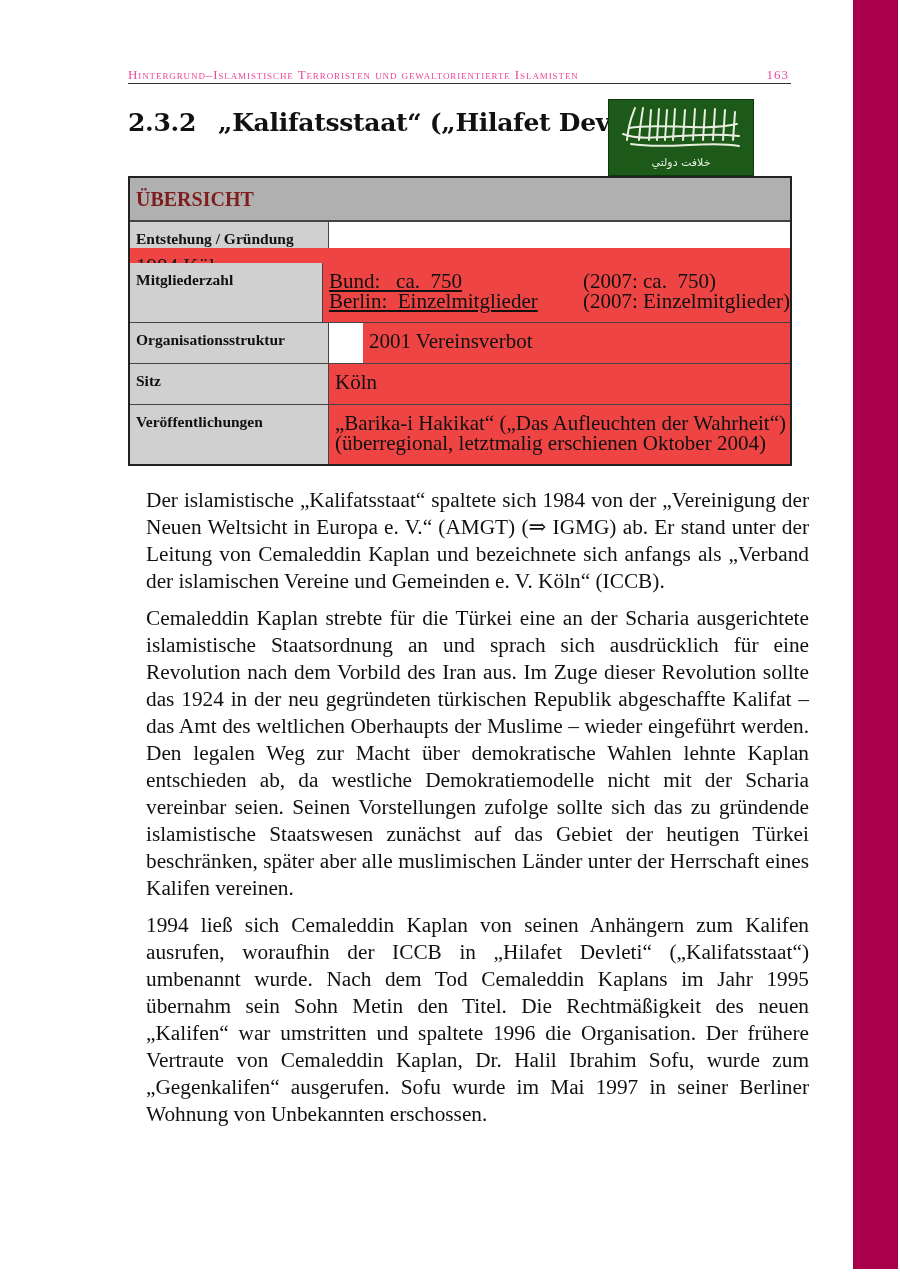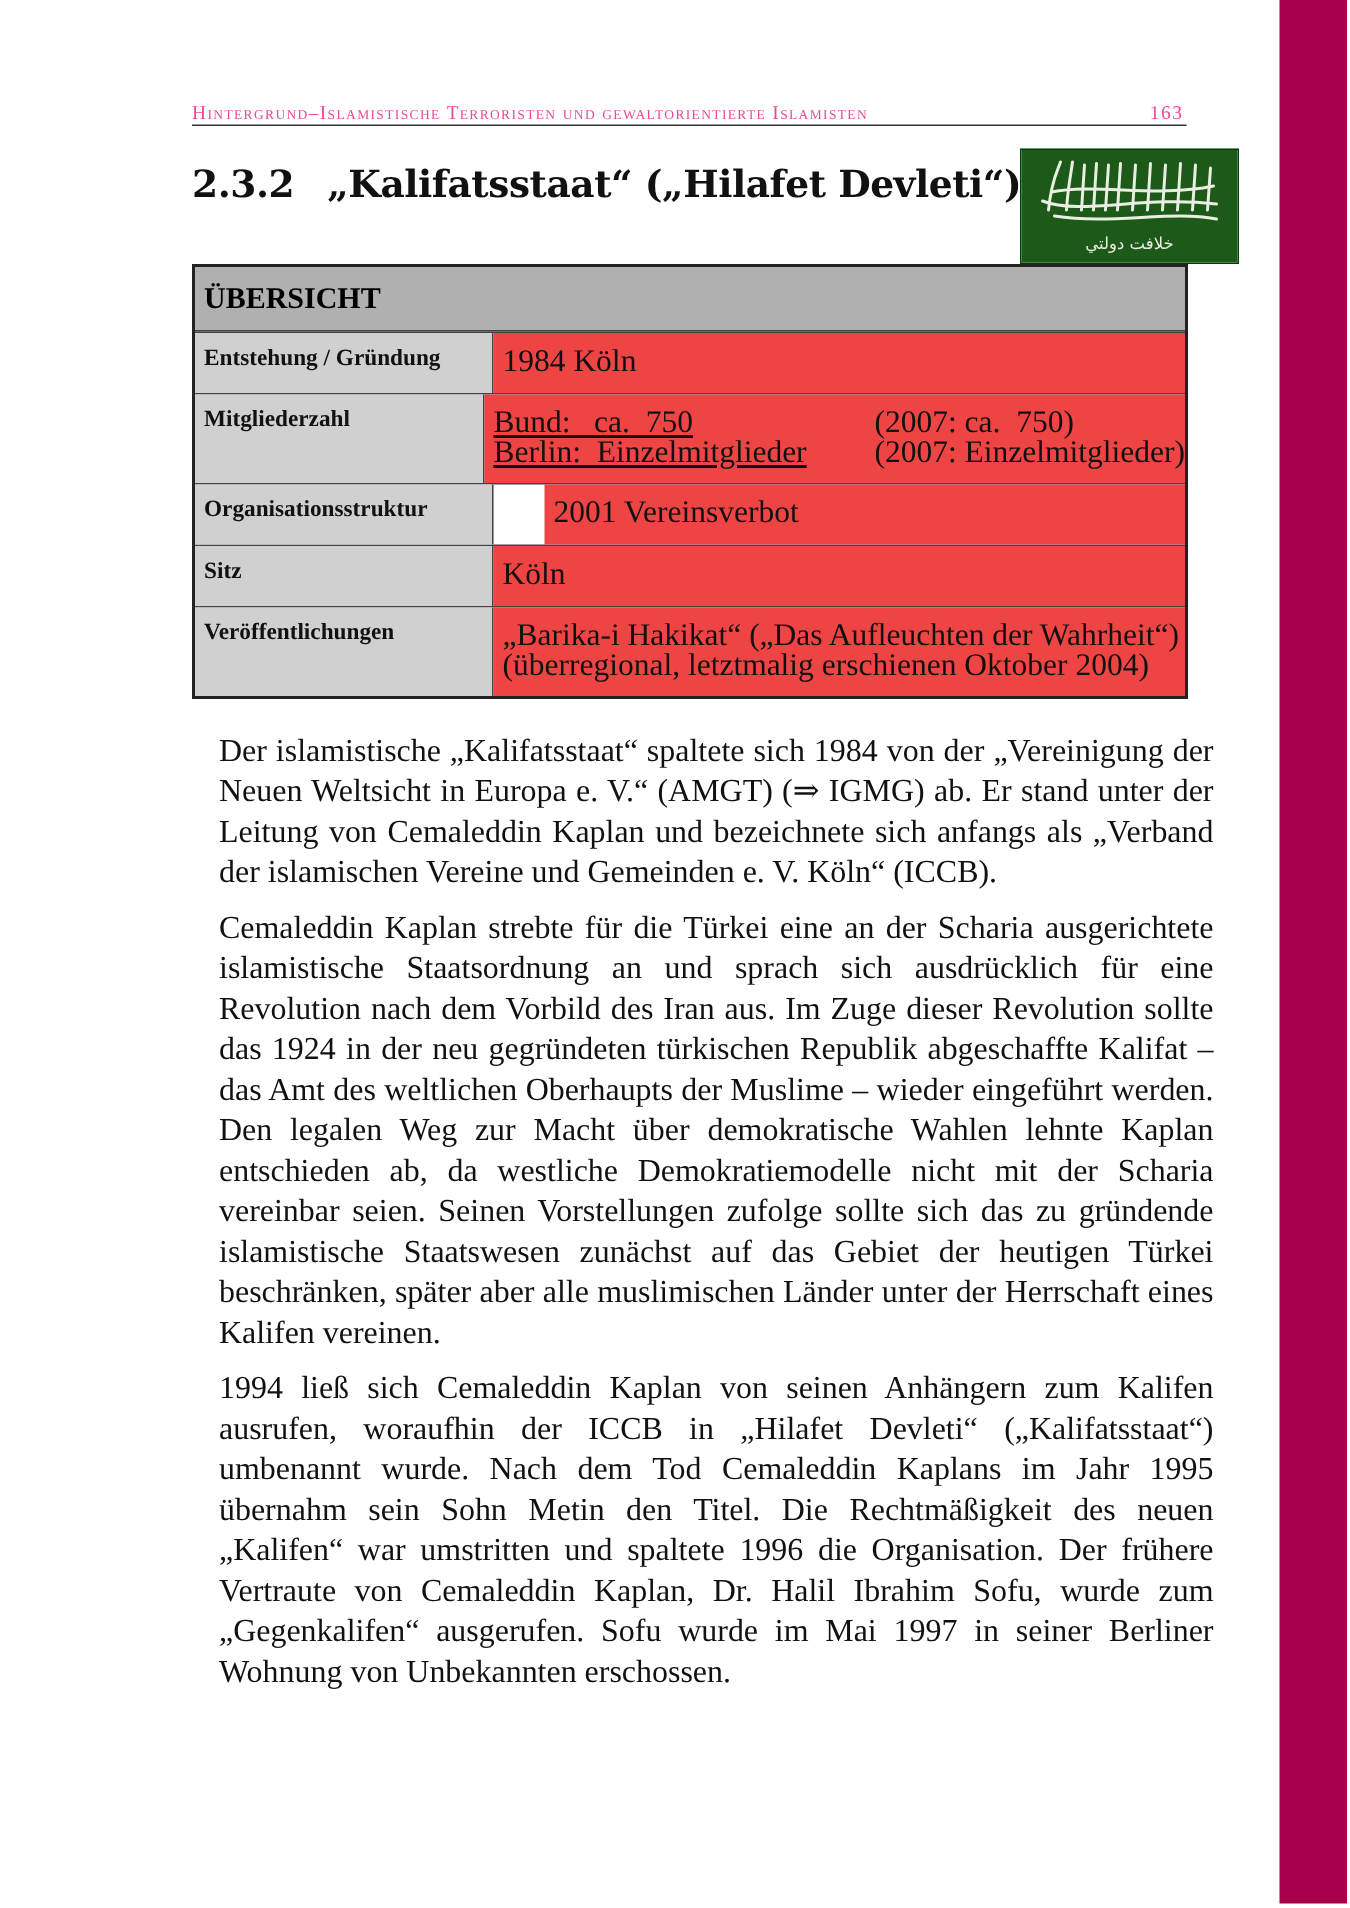--- a/index.html
+++ b/index.html
@@ -17,43 +17,43 @@
     display: flex; justify-content: space-between; align-items: flex-end;
   }
   .running-header .hdr-text { font-variant: small-caps; font-size: 13px; letter-spacing: 0.9px; }
   .running-header .pg { font-size: 13px; margin-right: 2px; }
   .section-title {
     position: absolute; left: 128px; top: 108px; font-weight: bold; font-size: 25px;
     font-family: "DejaVu Serif", "Liberation Serif", serif; letter-spacing: -0.3px;
   }
   .section-title .num { margin-right: 22px; }
   .flag {
-    position: absolute; left: 680px; top: 99px; width: 144px; height: 75px;
+    position: absolute; left: 608px; top: 99px; width: 144px; height: 75px;
     background: #86efac; border: 1px solid #0d3a0c;
   }
   .flag svg { width: 100%; height: 100%; display: block; }
   .overview {
     position: absolute; left: 128px; top: 176px; width: 660px;
     border: 2px solid #222; border-collapse: collapse;
   }
   .ov-head {
     background: #b0b0b0; height: 42px; display: flex; align-items: center;
     padding-left: 6px; border-bottom: 1px solid #444;
-    color: #000000; font-weight: bold; font-size: 20px;
+    color: #7f1d1d; font-weight: bold; font-size: 20px;
   }
   .ov-row { display: flex; border-top: 1px solid #444; }
   .ov-row:first-of-type { border-top: none; }
   .ov-label {
     width: 193px; background: #d0d0d0; border-right: 1px solid #444;
     padding: 8px 0 0 6px; font-weight: bold; font-size: 15.5px; box-sizing: border-box; width: 199px;
   }
   .ov-value {
     flex: 1; background: #ef4444; padding: 8px 0 0 6px; font-size: 21px; line-height: 20px;
   }
-  .r1 { height: 40px; }
+  .r1 { height: 40px; flex-direction: column; }
   .r2 { height: 59px; }
   .r3 { height: 40px; gap: 34px; }
   .r4 { height: 40px; }
   .r5 { height: 59px; }
   .members-line { display: flex; }
   .members-line .a { width: 214px; white-space: pre; text-decoration: underline; }
   .members-line .b { white-space: pre; margin-left: 40px; }
   .body-text {
     position: absolute; left: 146px; top: 487px; width: 663px;
     font-size: 21.3px; line-height: 27px; text-align: justify;

